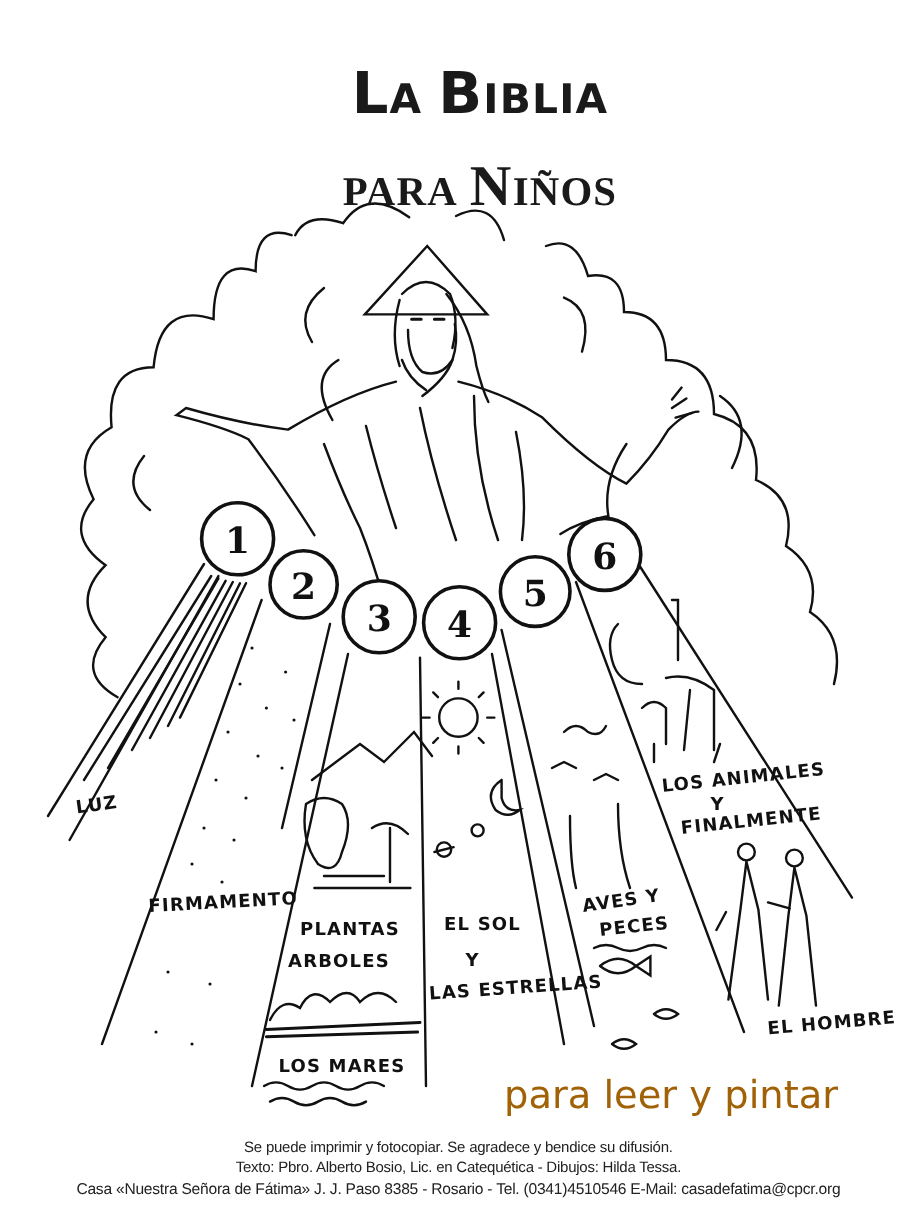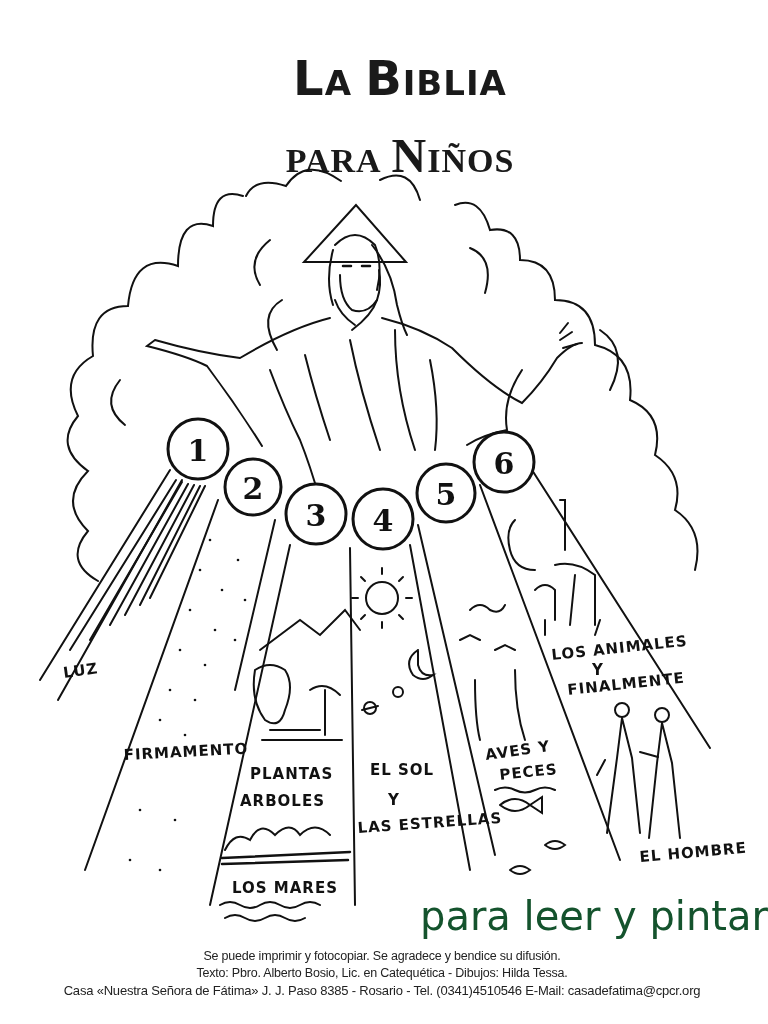--- a/index.html
+++ b/index.html
@@ -7,21 +7,21 @@
   .title { position: absolute; left: 16px; width: 768px; text-align: center;
     font-family: "DejaVu Sans", sans-serif; font-weight: bold; color: #1a1a1a; letter-spacing: 1px; }
   .title .big { font-size: 48px; }
   .title .small { font-size: 34px; }
   #title-line1 { top: 50px; }
   #title-line2 { top: 128px; font-family: Liberation Serif, serif; }
   #art { position: absolute; left: 0; top: 0; width: 768px; height: 1024px; }
   .hand { font-family: "DejaVu Sans", sans-serif; font-weight: bold; fill: #111; font-size: 15px; letter-spacing: 1px; }
   .numtxt { font-family: "DejaVu Serif", serif; font-weight: bold; fill: #111; font-size: 30px; }
   #tagline { position: absolute; left: 420px; top: 893px; font-family: "DejaVu Sans", sans-serif;
-    font-size: 40px; color: #14532d; }
+    font-size: 32px; color: #a16207; }
   .footer { position: absolute; left: 0; width: 768px; text-align: center;
     font-family: "Liberation Sans", sans-serif; font-size: 12.5px; color: #222; letter-spacing: -0.2px; }
   #foot1 { top: 949px; left: -2px; }
   #foot2 { top: 966px; left: -2px; }
   #foot3 { top: 983px; left: -2px; font-size: 13px; }
 </style>
 </head>
 <body>
 
 <div class="title" id="title-line1">

